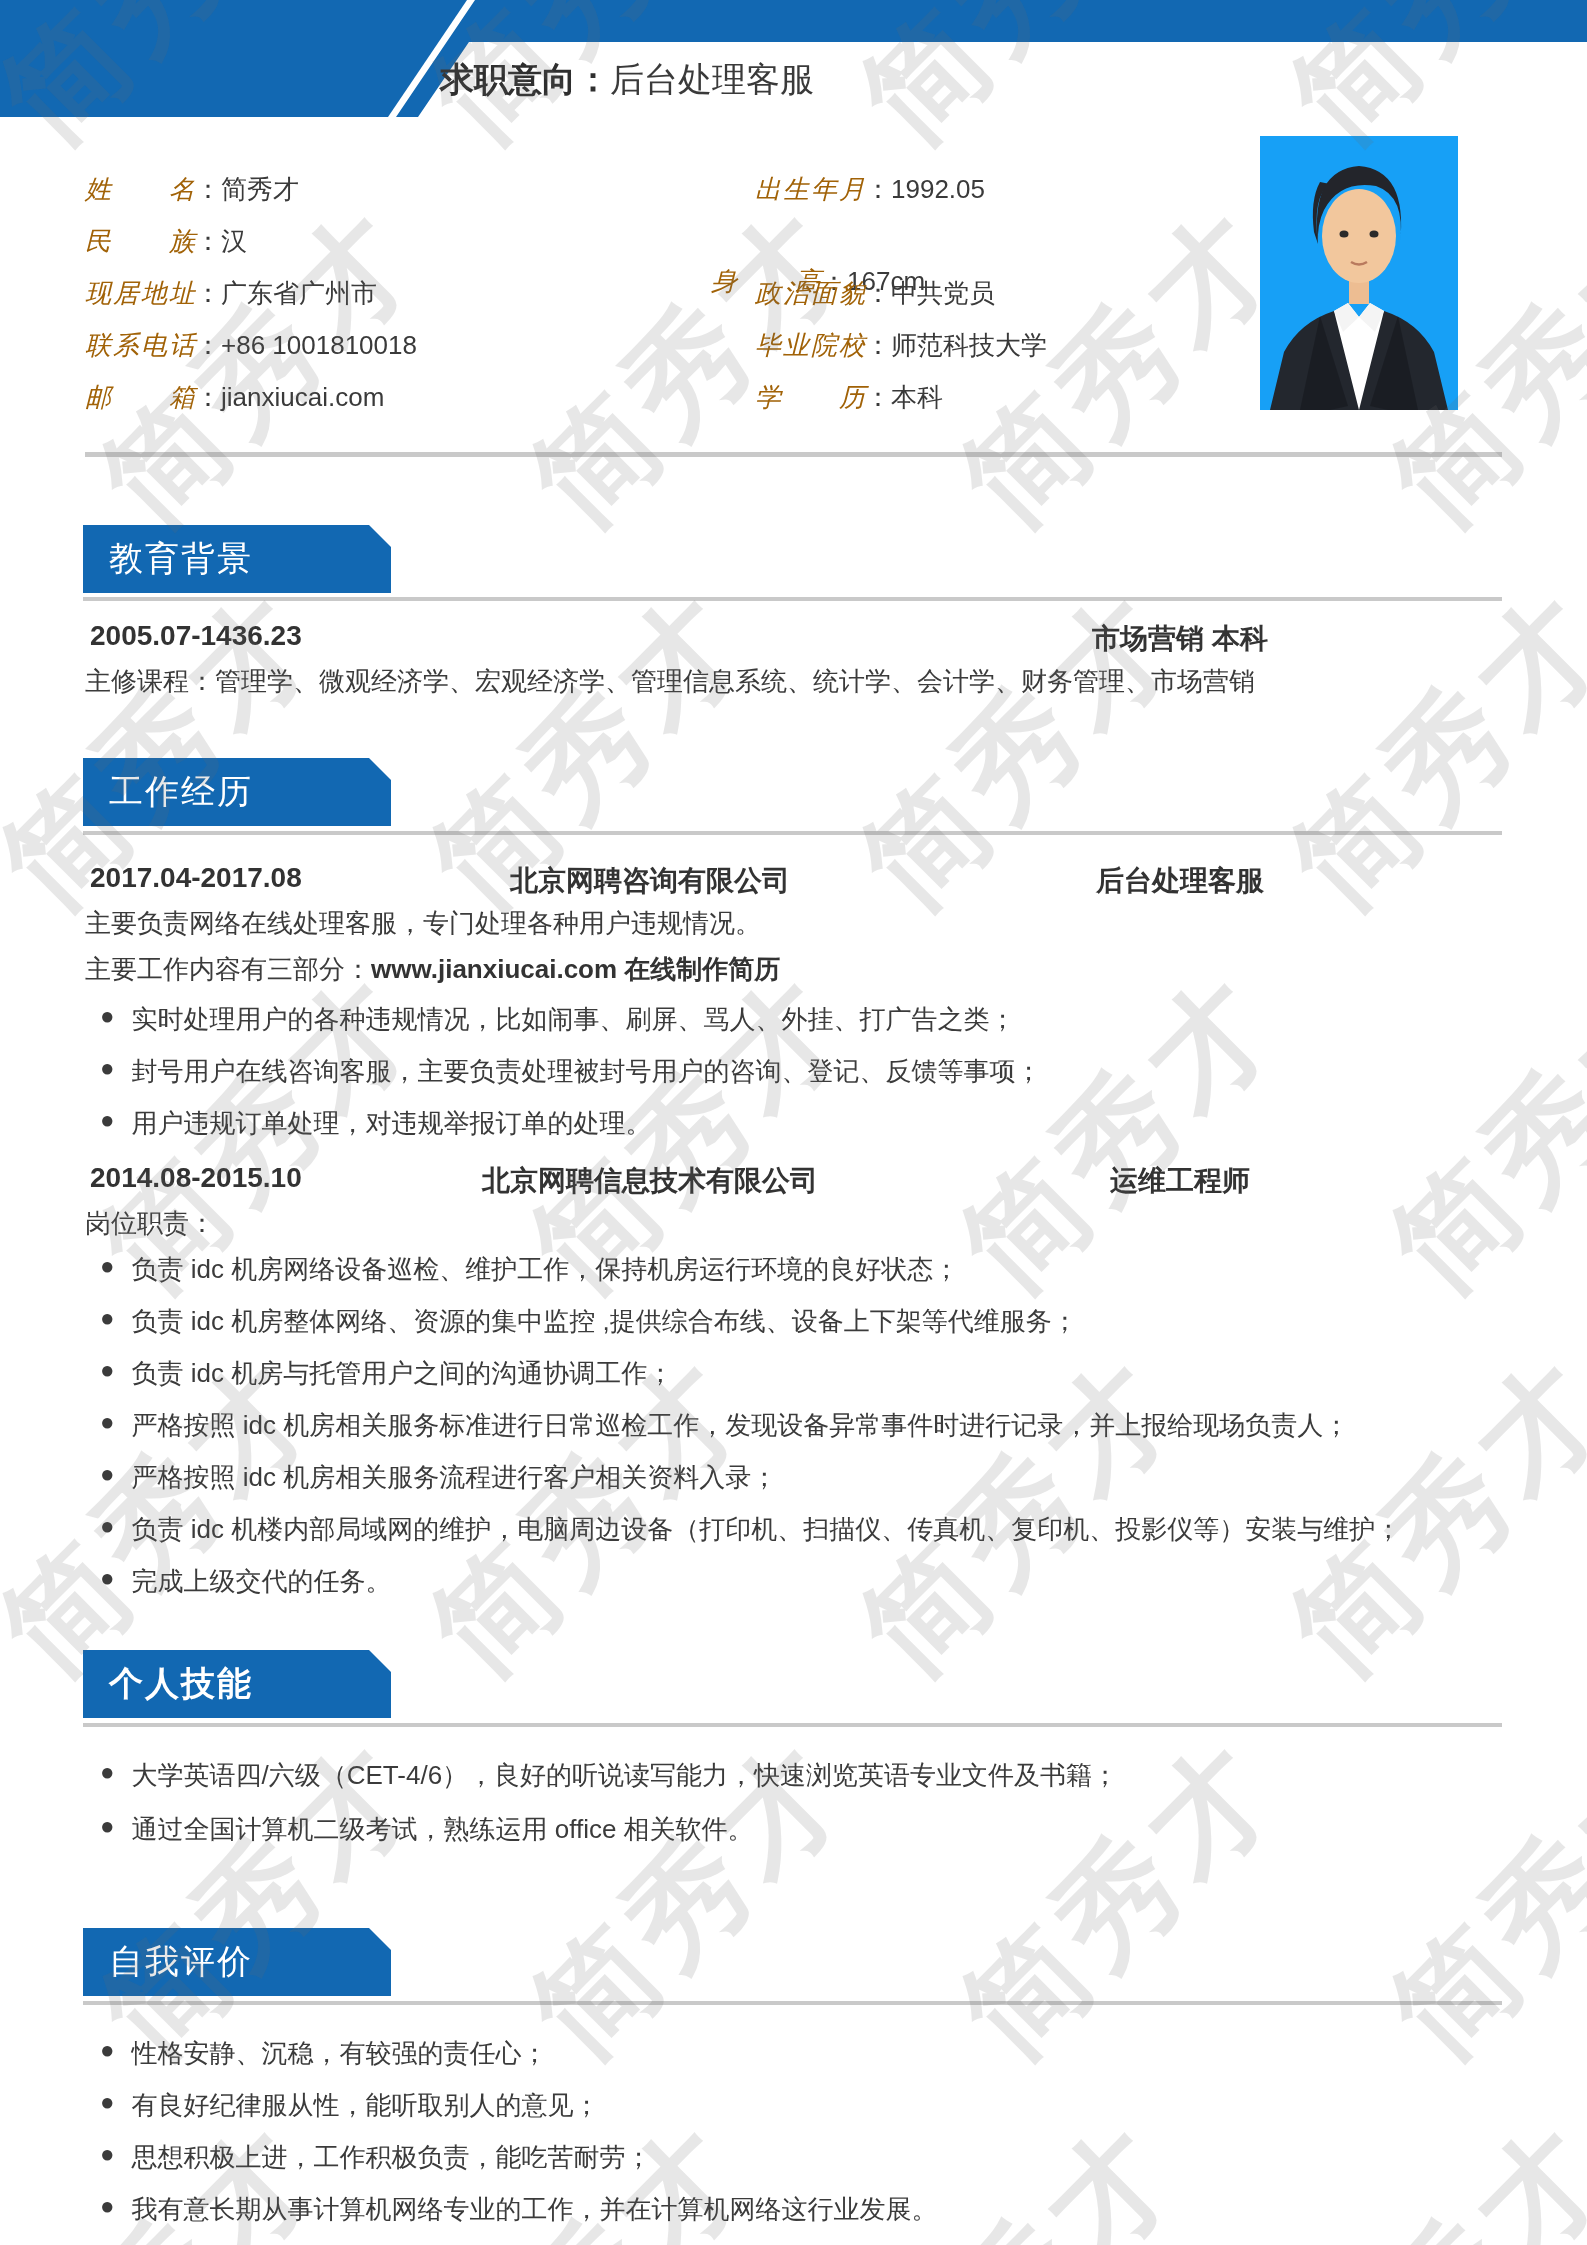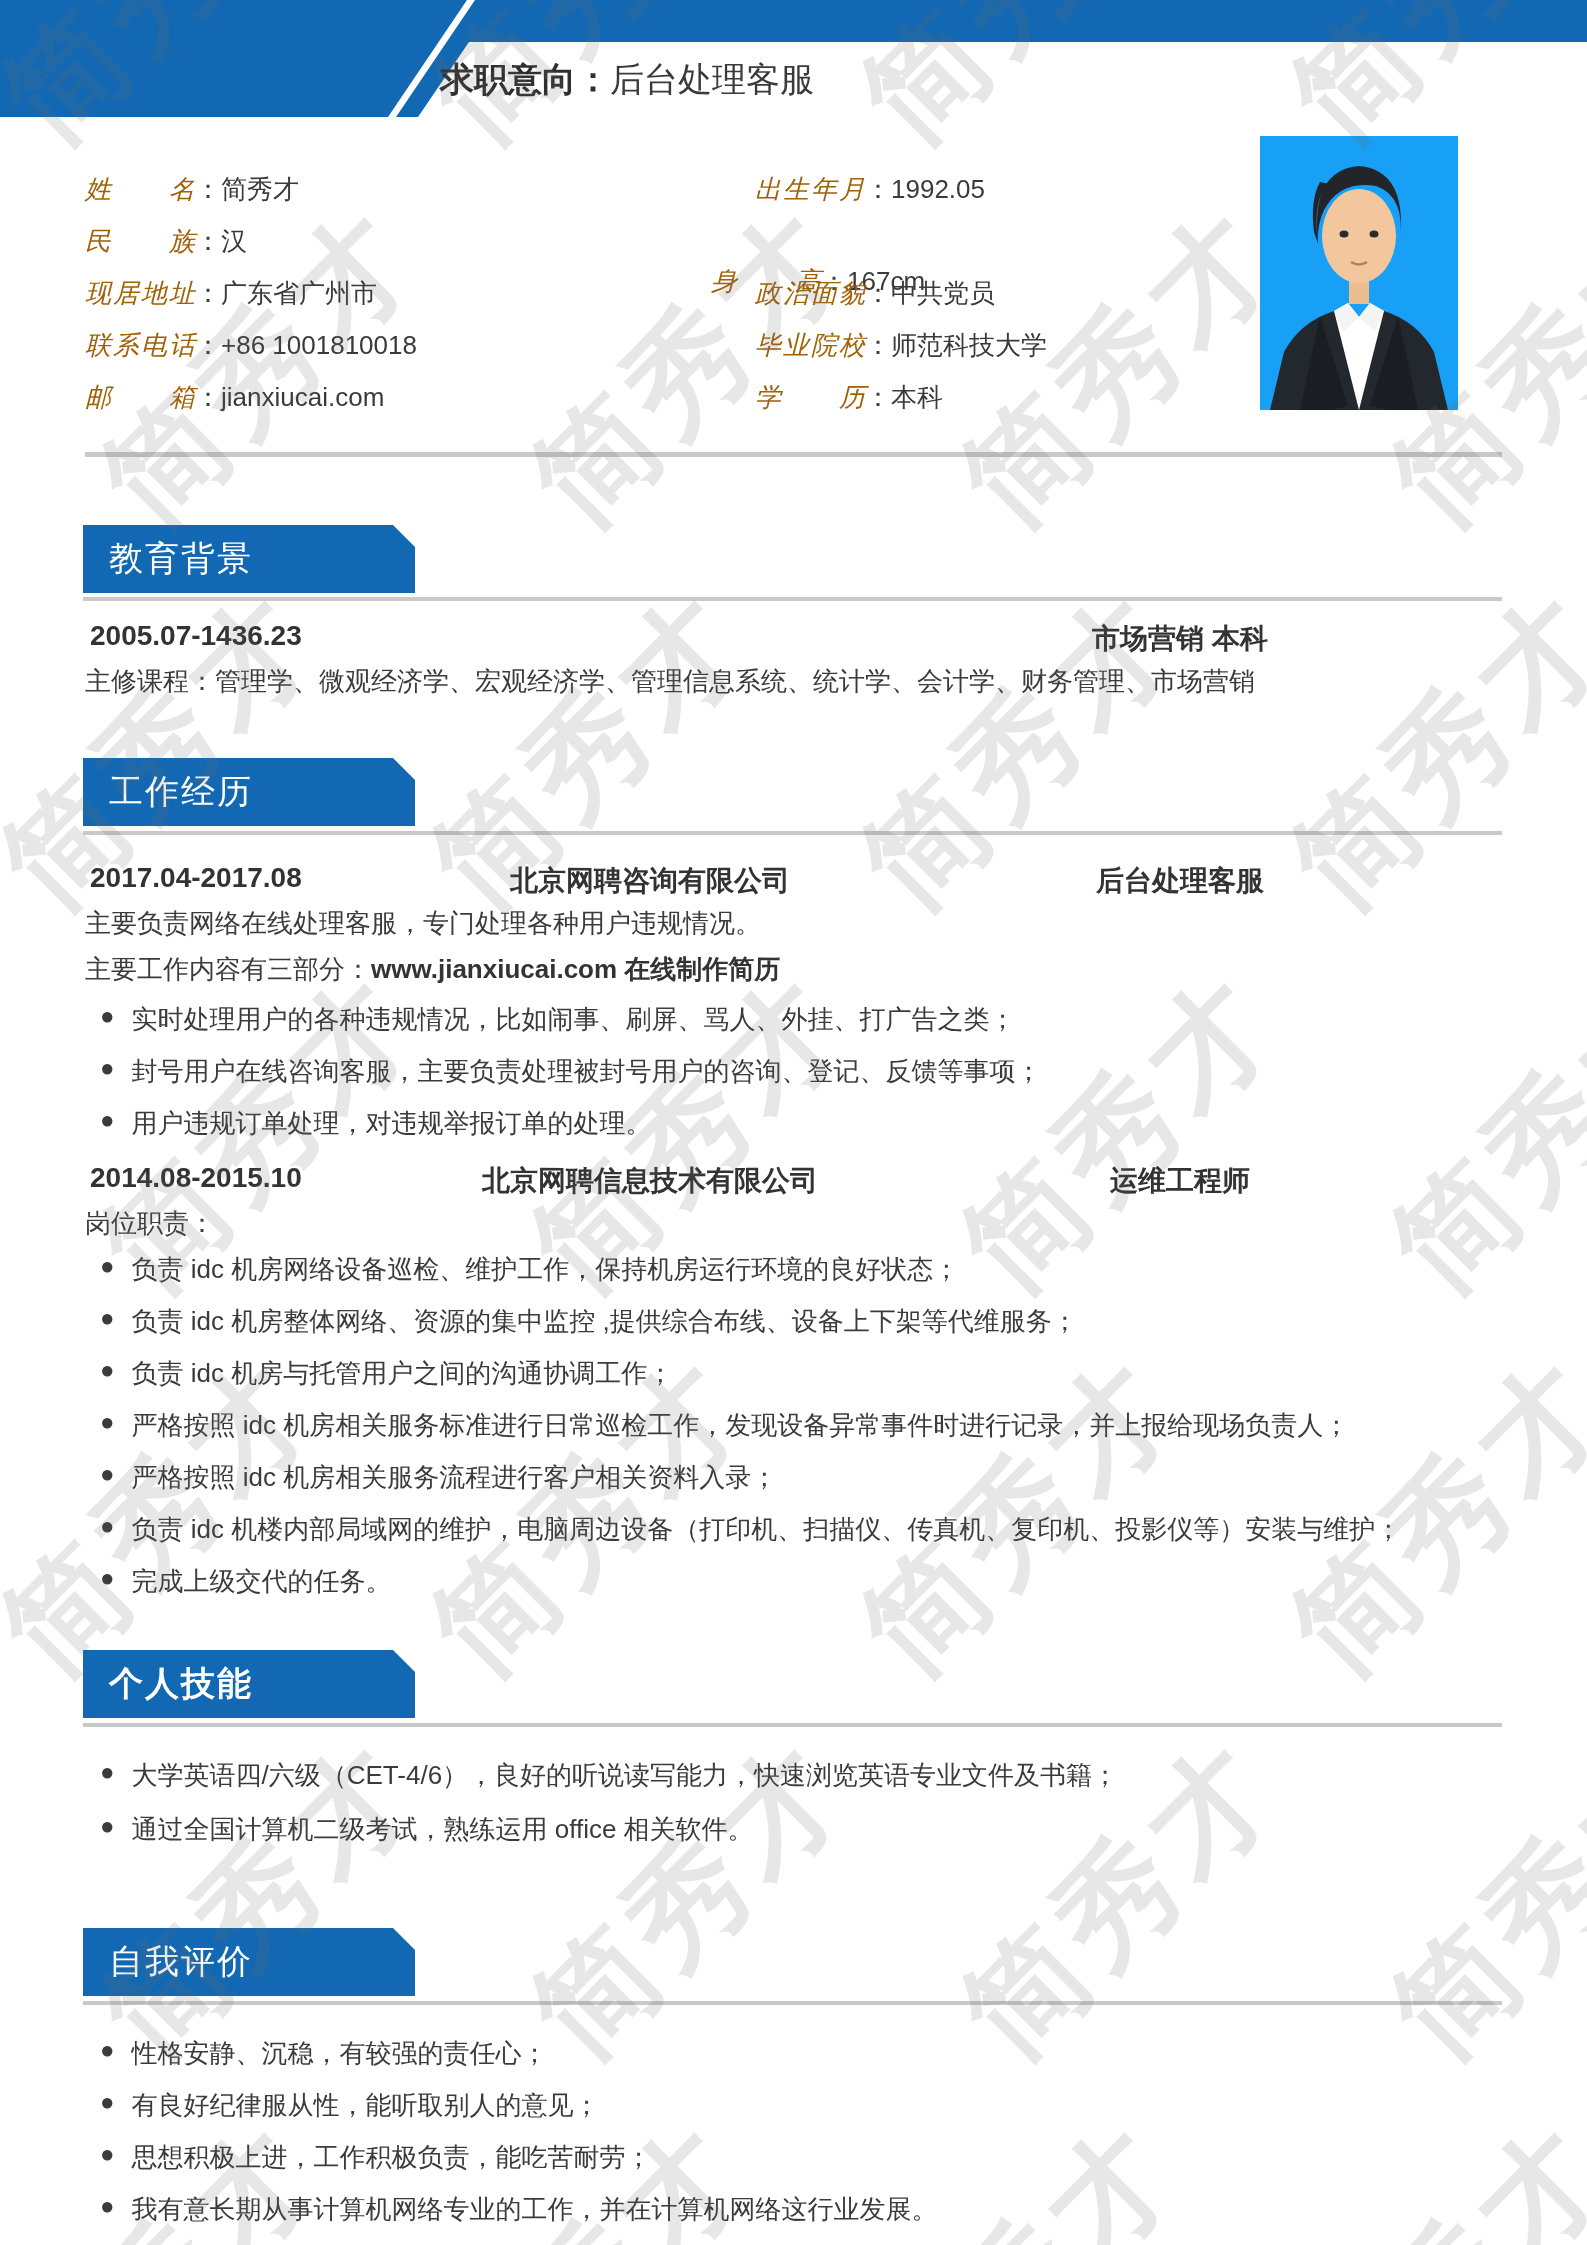--- a/index.html
+++ b/index.html
@@ -28,21 +28,21 @@
   .intent .val{color:#3a3a3a;}
   
   .prow{position:absolute;height:34px;font-size:26px;white-space:nowrap;}
   .prow .label{display:inline-block;width:110px;text-align:justify;text-align-last:justify;color:#a16207;vertical-align:top;font-style:italic;}
   .prow .colon{color:#3a3a3a;}
   .prow .value{color:#3a3a3a;}
   .photo{position:absolute;left:1260px;top:136px;width:198px;height:274px;z-index:2;}
   .divider{position:absolute;left:85px;top:452px;width:1417px;height:5px;background:#c9c9c9;}
   
   .sec-box{
-    position:absolute;left:83px;width:332px;height:68px;background:#1268B2;
+    position:absolute;left:83px;width:308px;height:68px;background:#1268B2;
     clip-path:polygon(0 0,calc(100% - 22px) 0,100% 22px,100% 100%,0 100%);
     color:#fff;font-size:34px;line-height:66px;padding-left:26px;box-sizing:border-box;
     letter-spacing:2px;white-space:nowrap;
   }
   .sec-line{position:absolute;left:83px;width:1419px;height:4px;background:#c9c9c9;}
   .entry-row{position:absolute;left:0;top:0;width:1587px;height:34px;font-weight:700;font-size:28px;color:#333;}
   .entry-row .date{position:absolute;left:90px;}
   .entry-row .company{position:absolute;left:430px;width:440px;text-align:center;}
   .entry-row .jobtitle{position:absolute;left:1010px;width:340px;text-align:center;}
   .bodyline{position:absolute;left:85px;right:70px;font-size:26px;color:#3b3b3b;white-space:nowrap;}

